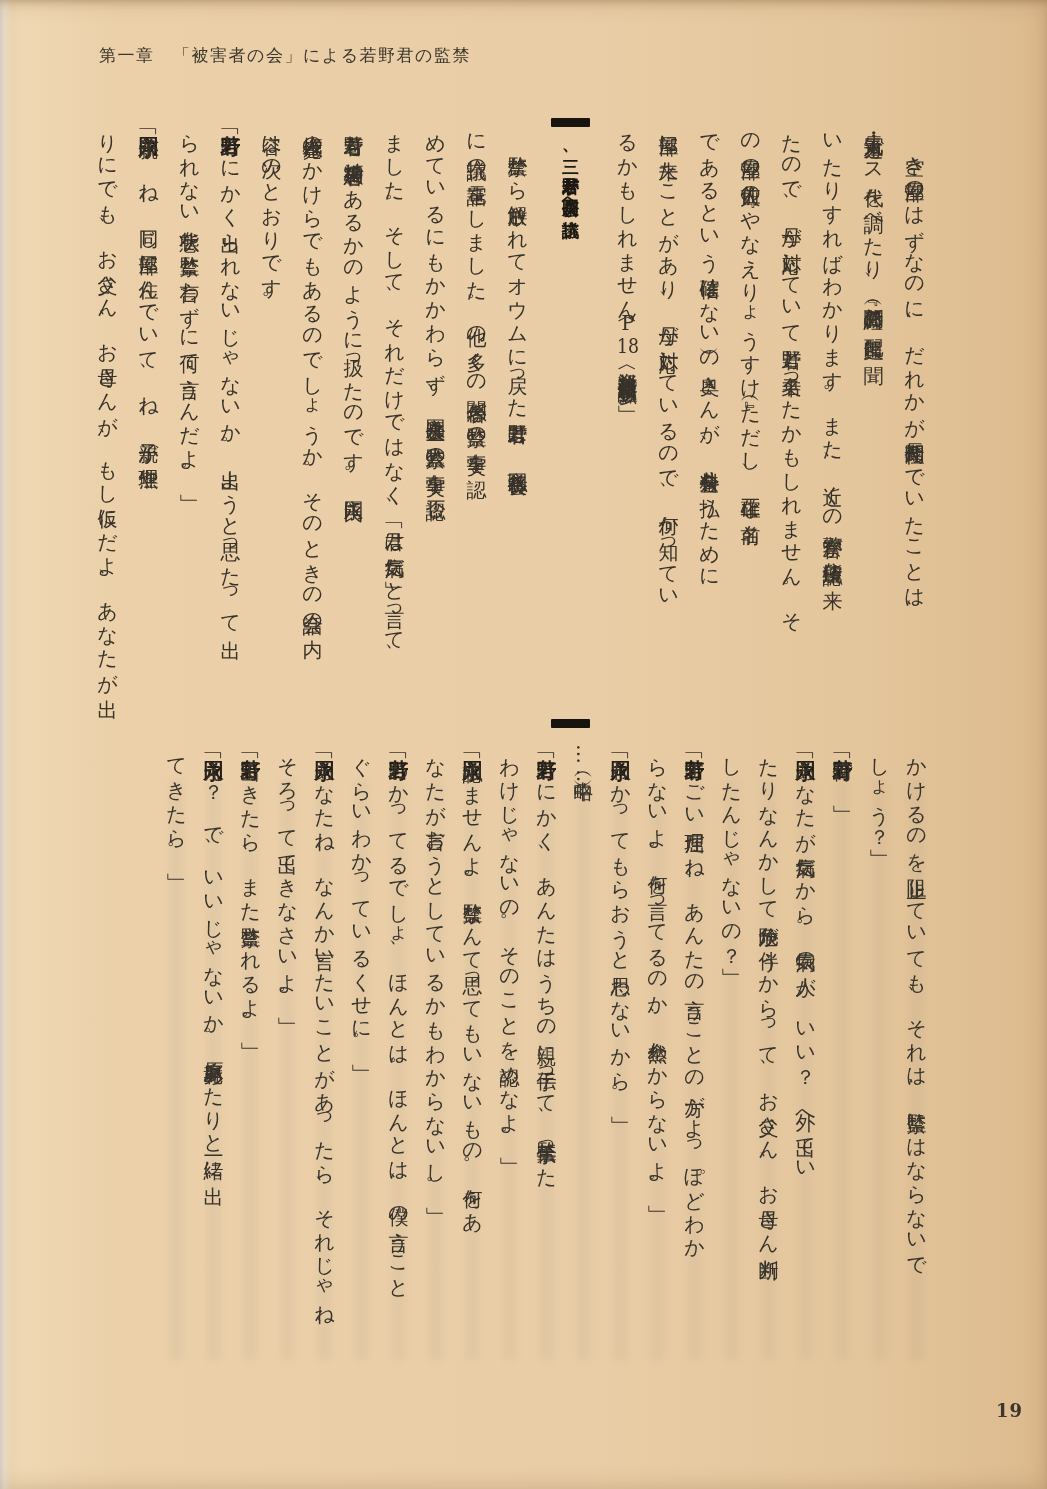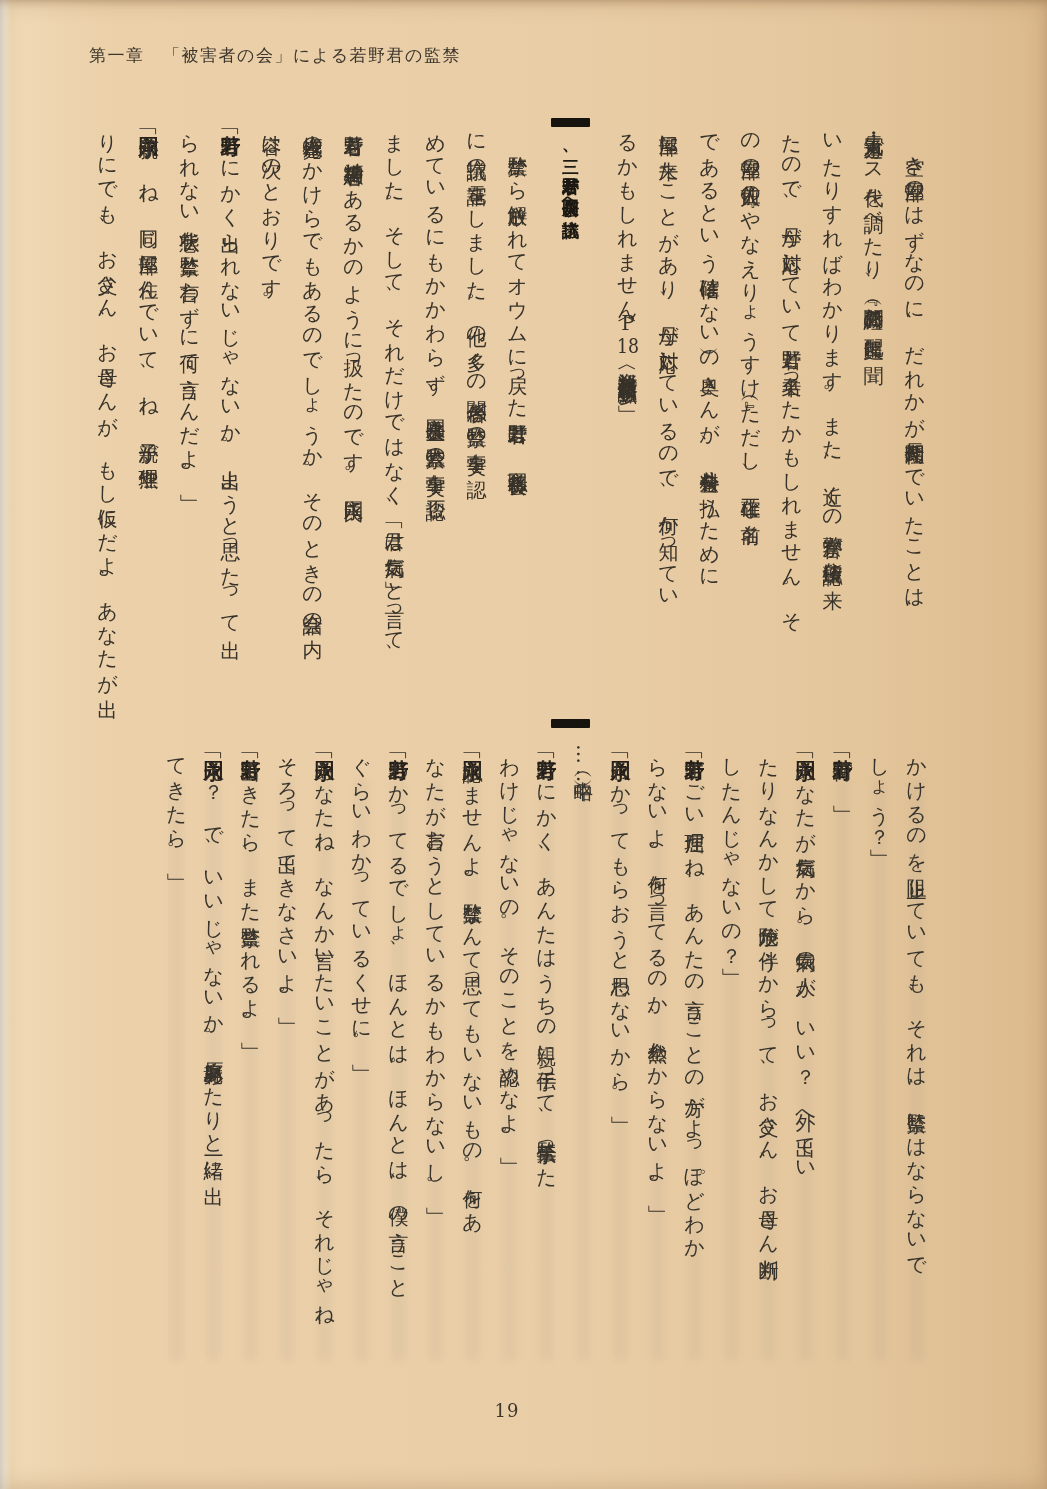--- a/index.html
+++ b/index.html
@@ -22,21 +22,21 @@
   }
   
   .showthrough{
     position:absolute;left:170px;top:780px;width:760px;height:580px;
     background:repeating-linear-gradient(90deg,
       rgba(85,92,104,.055) 0 13px, rgba(85,92,104,0) 13px 37px);
     filter:blur(3px);
     pointer-events:none;
   }
   .chapter-header{
-    position:absolute;top:44px;left:89px;
+    position:absolute;top:44px;left:99px;
     font-size:17px;letter-spacing:1.5px;color:#3c362c;
     white-space:nowrap;
   }
   .vblock{
     position:absolute;right:112px;
     writing-mode:vertical-rl;
     -webkit-writing-mode:vertical-rl;
     text-orientation:mixed;
     white-space:nowrap;
   }
@@ -65,23 +65,23 @@
     font-weight:bold;
     font-size:17px;letter-spacing:.5px;color:#1d1913;
   }
   .hbar{
     position:absolute;left:1px;width:39px;height:9px;
     background:#17130e;border-radius:1px;
   }
   .hbar-top{top:-2px;}
   .hbar-bottom{bottom:4px;}
   .page-number{
-    position:absolute;top:1400px;left:0;width:1014px;
-    text-align:center;
-    font-size:18px;letter-spacing:1px;color:#3c362c;
+    position:absolute;top:1400px;left:9px;width:1014px;
+    text-align:right;
+    font-size:18px;letter-spacing:1px;color:#3c362c;font-weight:bold;
   }
 </style>
 </head>
 <body>
 
 <div class="page">
 
   <div class="chapter-header">第一章　「被害者の会」による若野君の監禁</div>
 
   <div class="vblock top">

